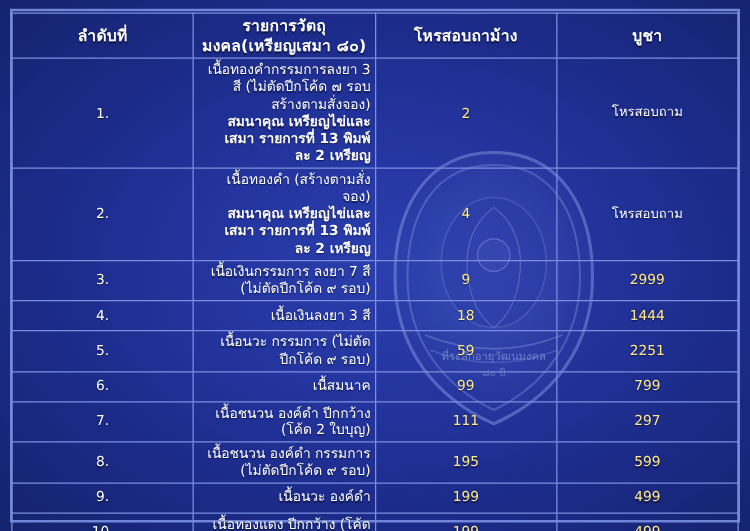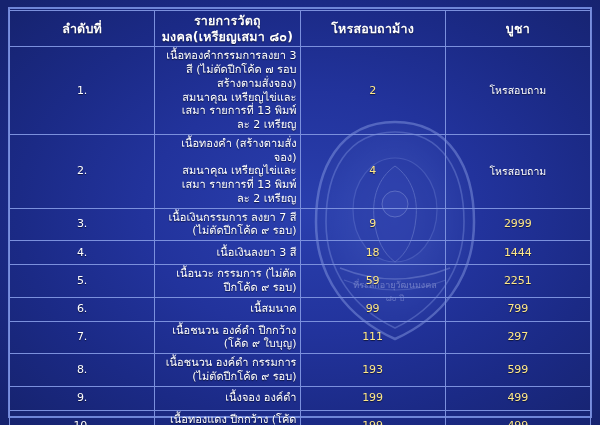--- a/index.html
+++ b/index.html
@@ -72,20 +72,21 @@
   }
   td.c-desc {
     width: 326px;
     text-align: right;
     padding-left: 8px;
     font-size: 11px;
   }
   td.c-desc .sub {
     display: block;
     padding-left: 10px;
+    font-weight: bold;
   }
   td.c-qty {
     width: 118px;
     text-align: center;
     font-size: 11px;
     color: #ffe98a;
   }
   td.c-price {
     width: 84px;
     text-align: center;
@@ -172,33 +173,33 @@
         <td class="c-price">2251</td>
       </tr>
       <tr class="short">
         <td class="c-no">6.</td>
         <td class="c-desc">เนื้สมนาค</td>
         <td class="c-qty">99</td>
         <td class="c-price">799</td>
       </tr>
       <tr class="short">
         <td class="c-no">7.</td>
-        <td class="c-desc">เนื้อชนวน องค์ดำ ปีกกว้าง  (โค้ด ๙ ใบบุญ)</td>
+        <td class="c-desc">เนื้อชนวน องค์ดำ ปีกกว้าง  (โค้ด 2 ใบบุญ)</td>
         <td class="c-qty">111</td>
         <td class="c-price">297</td>
       </tr>
       <tr class="short">
         <td class="c-no">8.</td>
         <td class="c-desc">เนื้อชนวน องค์ดำ กรรมการ  (ไม่ตัดปีกโค้ด ๙ รอบ)</td>
-        <td class="c-qty">193</td>
+        <td class="c-qty">195</td>
         <td class="c-price">599</td>
       </tr>
       <tr class="short">
         <td class="c-no">9.</td>
-        <td class="c-desc">เนื้งจอง องค์ดำ</td>
+        <td class="c-desc">เนื้อนวะ องค์ดำ</td>
         <td class="c-qty">199</td>
         <td class="c-price">499</td>
       </tr>
       <tr class="short">
         <td class="c-no">10.</td>
         <td class="c-desc">เนื้อทองแดง ปีกกว้าง  (โค้ด ๙ ใบบุญ)</td>
         <td class="c-qty">199</td>
         <td class="c-price">499</td>
       </tr>
 

